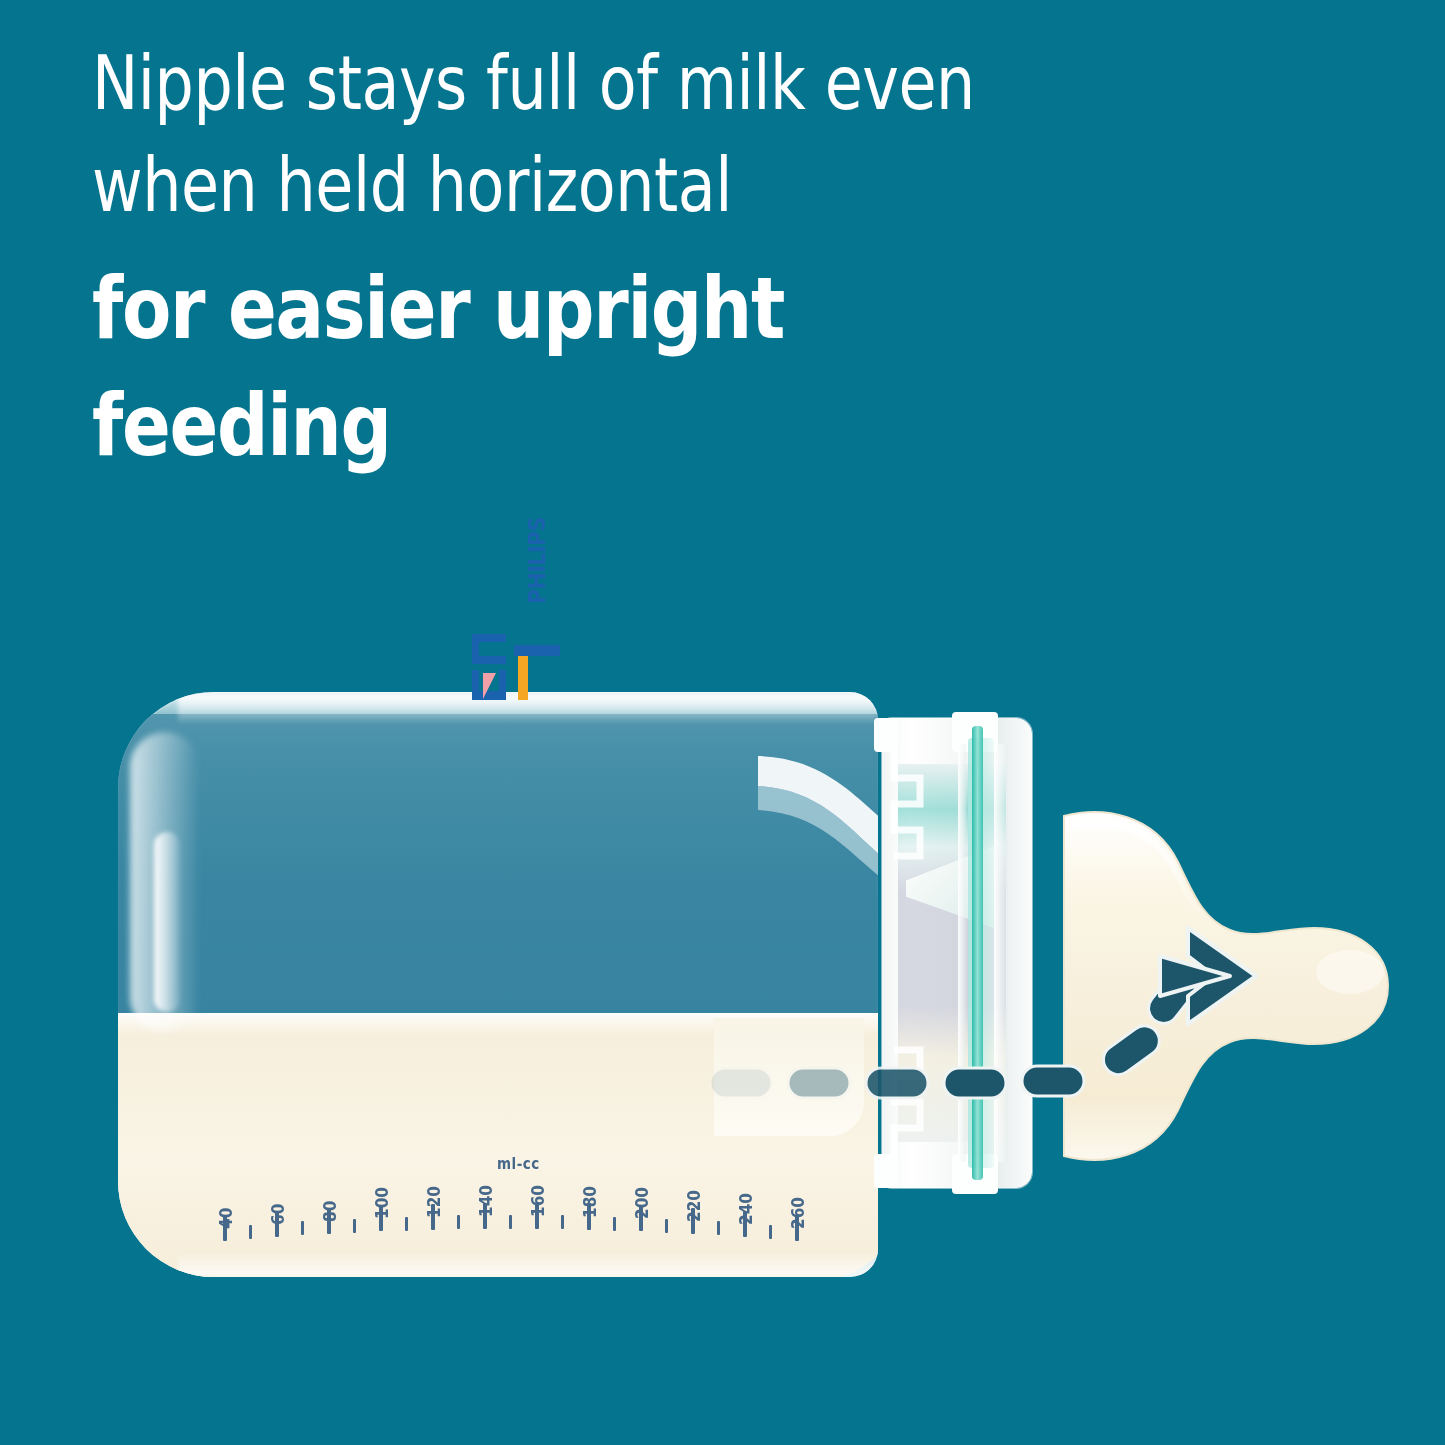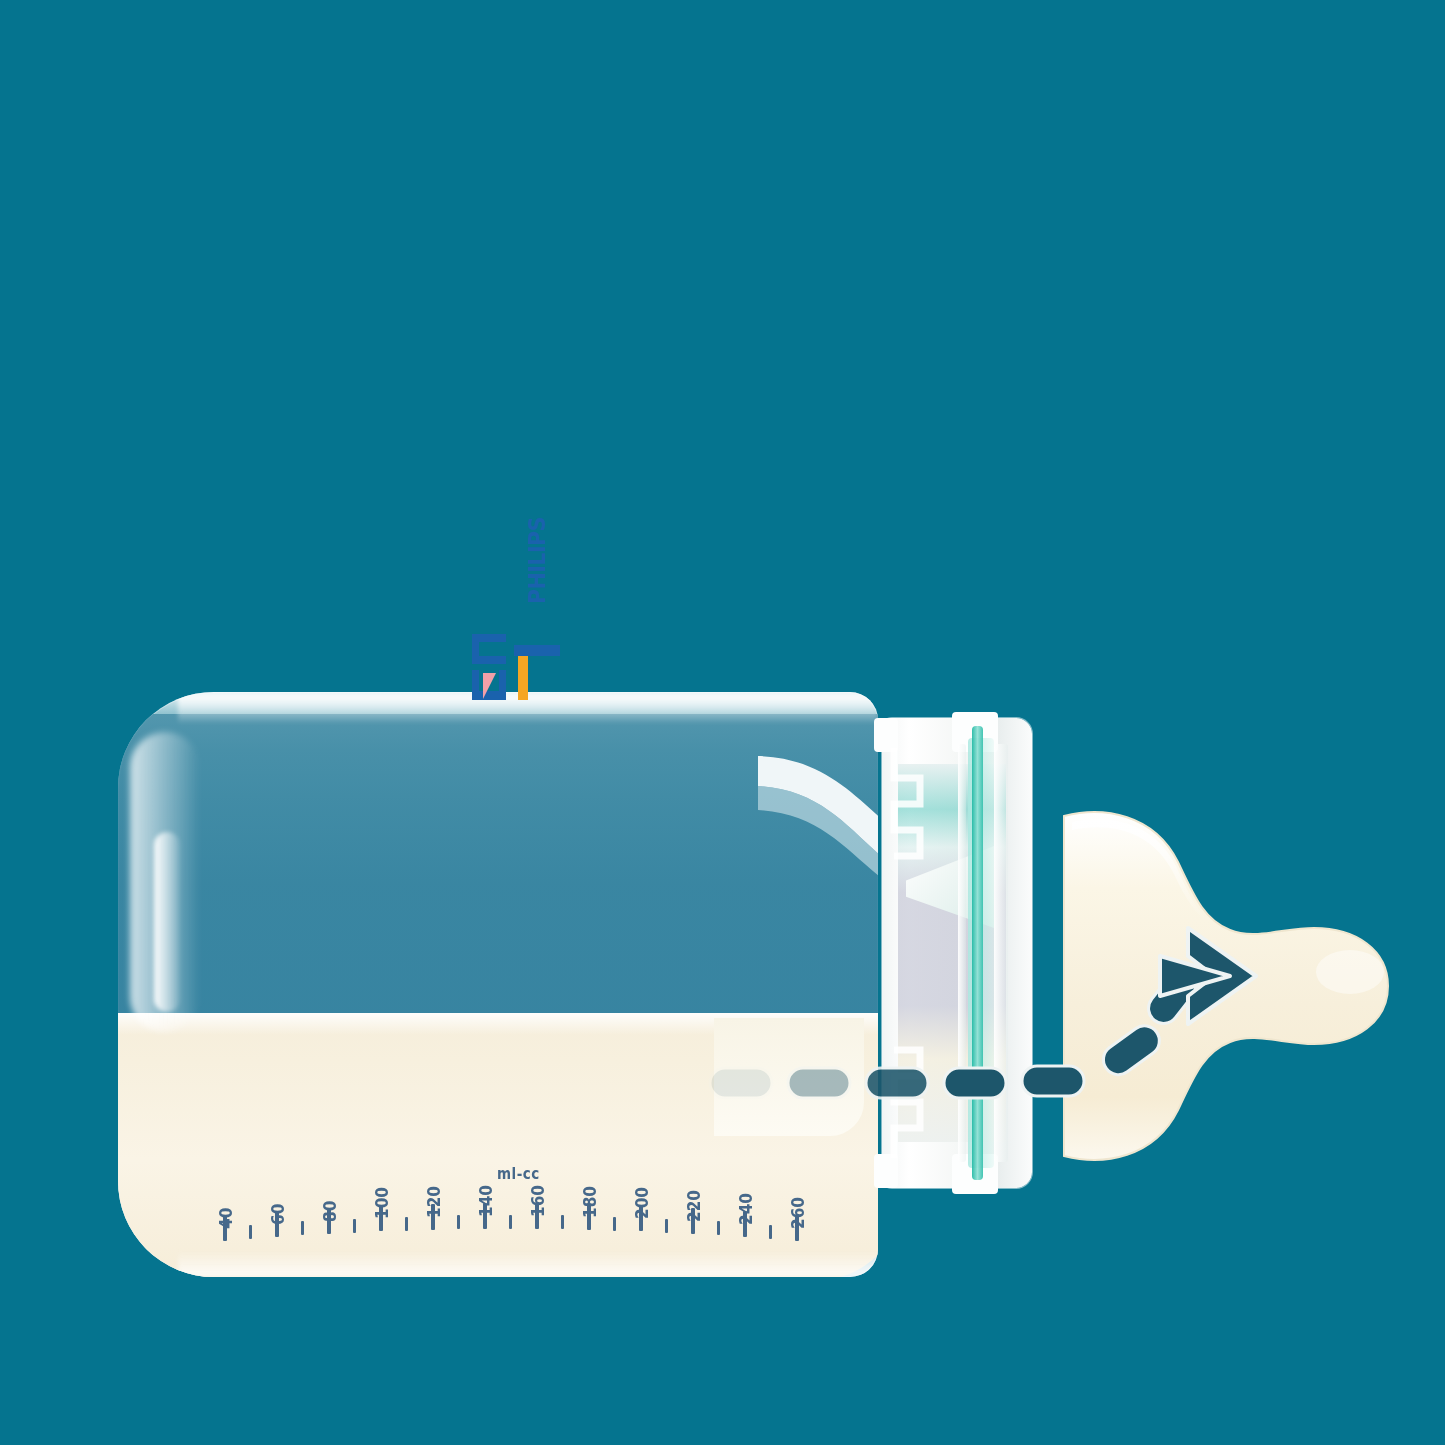--- a/index.html
+++ b/index.html
@@ -130,21 +130,21 @@
     font-family:"DejaVu Sans Condensed","Liberation Sans",sans-serif;
     font-weight:800; font-size:23px; color:#1a62ad; letter-spacing:-0.6px;
     margin-left:96px; margin-top:-44px;
   }
 
   
   .scale{
     position:absolute; left:205px; top:1155px; width:640px; height:92px; z-index:8;
   }
   .scale-label{
-    position:absolute; left:292px; top:10px;
+    position:absolute; left:292px; top:0px;
     font-family:"DejaVu Sans Condensed","Liberation Sans",sans-serif;
     font-size:15px; font-weight:700; color:#46688a; letter-spacing:.5px;
   }
   .tick{position:absolute;background:#46688a;border-radius:1px;}
   .tick.maj{width:4px;height:26px;}
   .tick.min{width:3px;height:14px;}
   .tick-num{
     position:absolute;
     font-family:"DejaVu Sans Condensed","Liberation Sans",sans-serif;
     font-size:17px;font-weight:700;color:#46688a;
@@ -209,20 +209,26 @@
     position:absolute; left:832px; top:1018px; width:60px; height:120px;
     background:linear-gradient(180deg,#f8f4e6,#fdfbf3);
     z-index:4;
   }
 </style>
 </head>
 <body>
 
 <div class="stage">
 
+  <div class="headline">
+    <div class="hl-light">Nipple stays full of milk even
+when held horizontal</div>
+    <div class="hl-bold">for easier upright
+feeding</div>
+  </div>
 
   <div class="product">
 
     <div class="bottle-body">
       <div class="air-space"></div>
       <div class="milk">
         <div class="milk-surface"></div>
       </div>
       <div class="top-hi"></div>
       <div class="bot-hi"></div>

